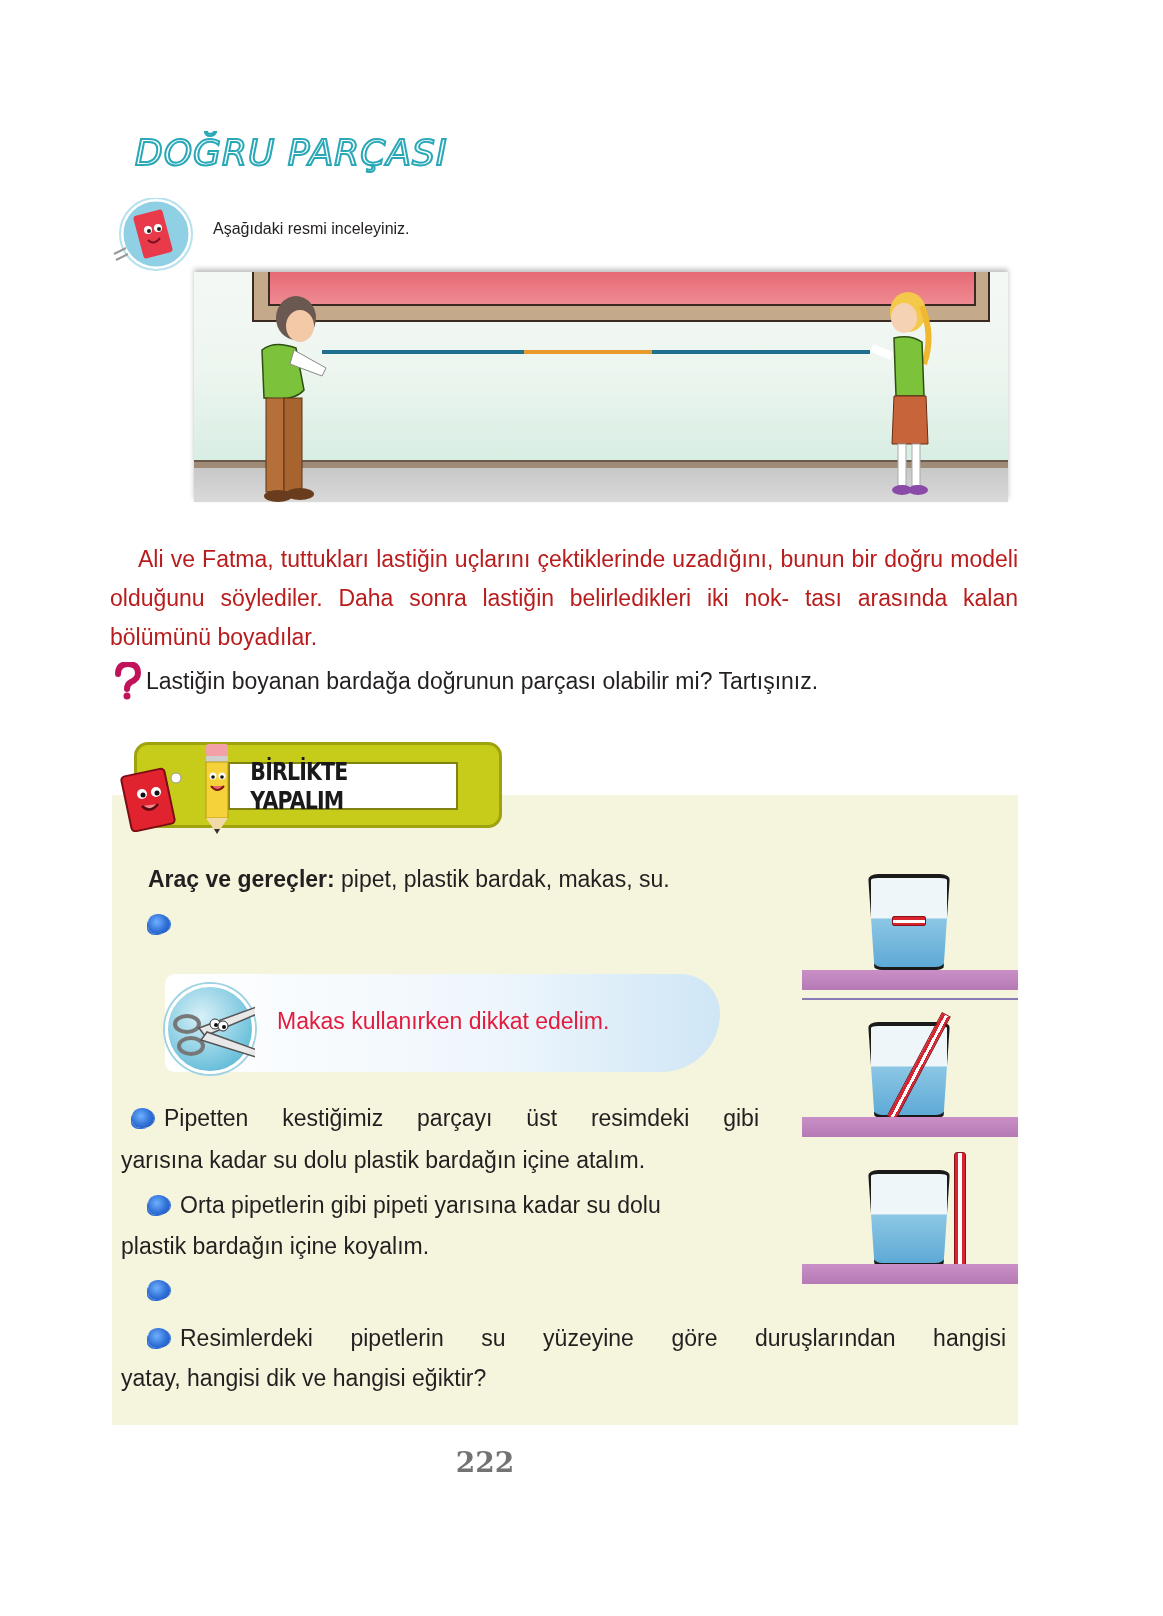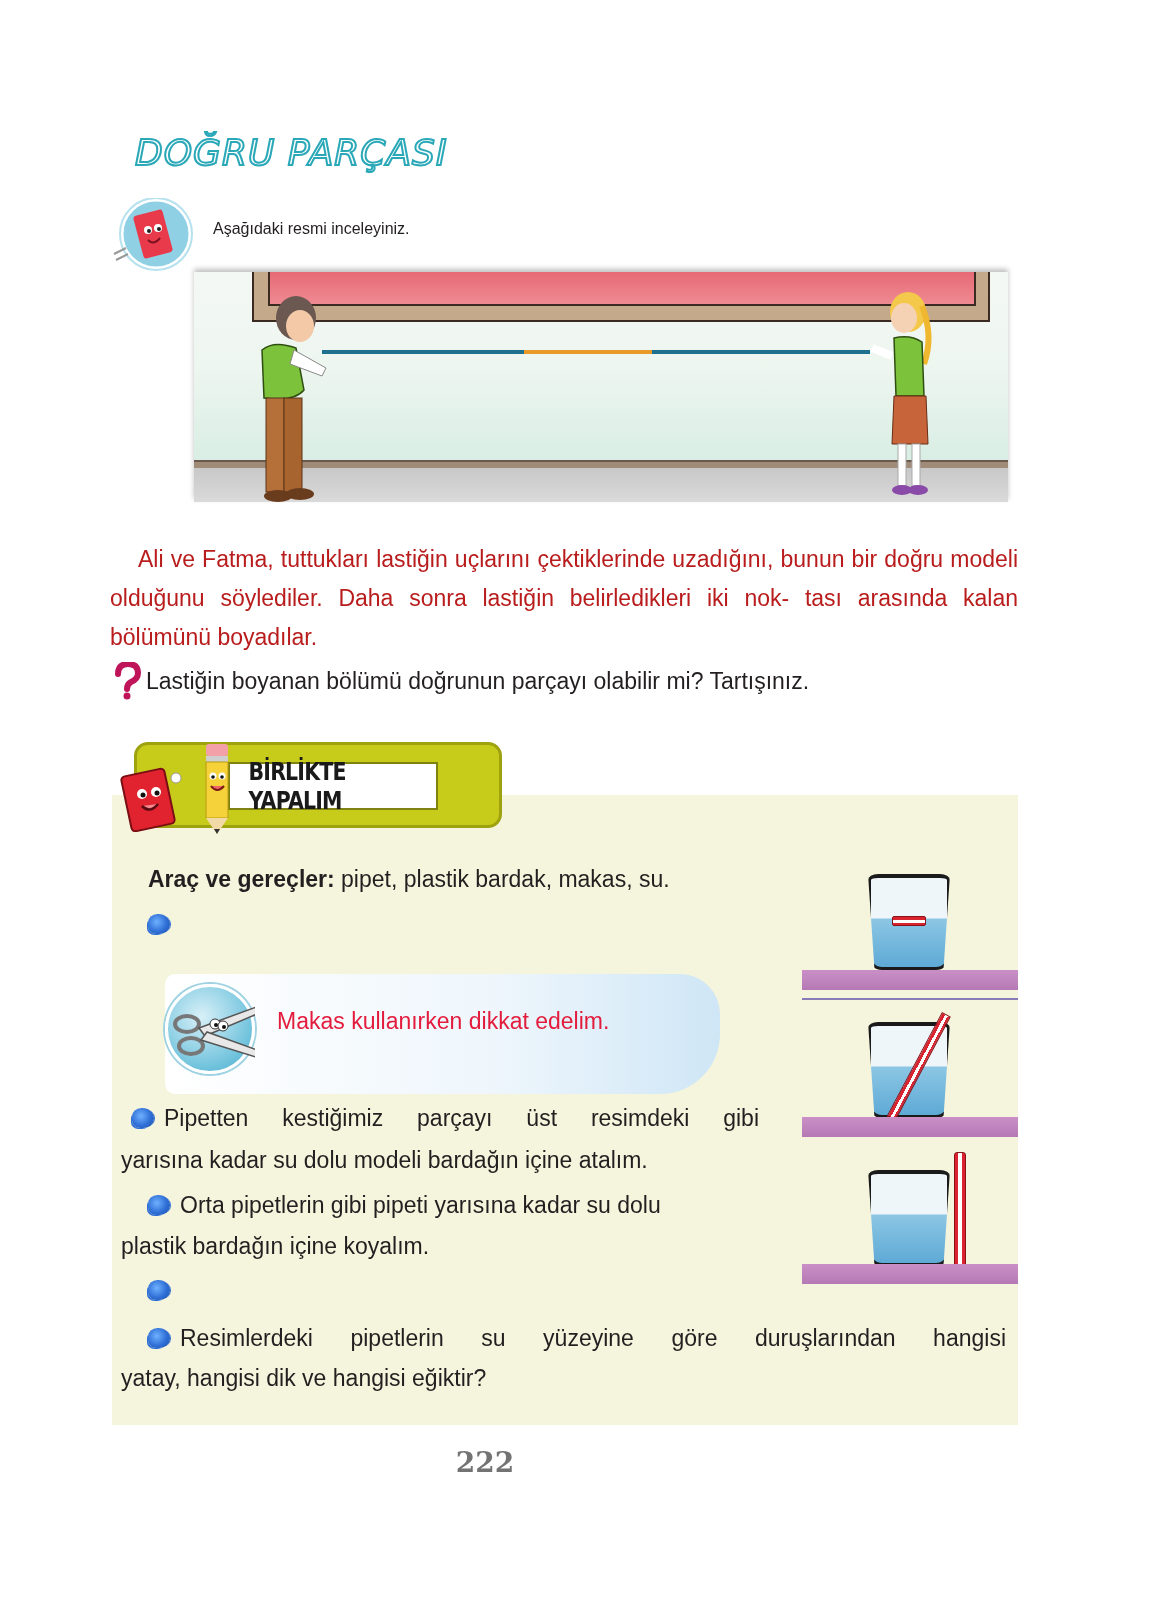--- a/index.html
+++ b/index.html
@@ -45,21 +45,21 @@
     background: #f5f4dc;
   }
   .activity-header {
     position: absolute; left: 120px; top: 742px; width: 382px; height: 92px;
   }
   .header-tab {
     position: absolute; left: 14px; top: 0; width: 368px; height: 86px;
     border-radius: 14px; background: #c7cc1a; border: 3px solid #9ea20e;
   }
   .header-label-box {
-    position: absolute; left: 108px; top: 20px; width: 210px; height: 48px;
+    position: absolute; left: 108px; top: 20px; width: 230px; height: 48px;
     background: #ffffff; border: 2px solid #7f8210;
     display: flex; align-items: center; justify-content: center;
   }
   .header-label {
     font-family: "DejaVu Sans", sans-serif; font-weight: bold; font-size: 25px;
     letter-spacing: -1px; color: #1a1a1a; transform: scaleX(0.82);
   }
   .book-mascot { position: absolute; left: 0; top: 22px; width: 62px; height: 68px; }
   .pencil-mascot { position: absolute; left: 80px; top: 2px; width: 34px; height: 90px; }
 
@@ -69,21 +69,21 @@
   .step { position: absolute; font-size: 23px; line-height: 40px; color: #231f20; }
   .bullet-icon {
     display: inline-block; width: 22px; height: 20px; margin-right: 10px; vertical-align: -2px;
     background: radial-gradient(circle at 40% 40%, #6fb0ff 0%, #2f6fd6 55%, #1c4fa8 100%);
     border-radius: 45% 55% 50% 40%;
     box-shadow: 2px 0 0 -1px #2f6fd6, -2px 2px 0 -1px #2f6fd6;
   }
   .justify { text-align: justify; text-align-last: justify; }
 
   .warning-box {
-    position: absolute; left: 165px; top: 974px; width: 555px; height: 120px;
+    position: absolute; left: 165px; top: 974px; width: 555px; height: 98px;
     background: linear-gradient(90deg, #ffffff 0%, #eef6fc 60%, #cfe6f6 100%);
     border-radius: 10px 40px 60px 10px;
   }
   .scissors-badge {
     position: absolute; left: 0; top: 10px; width: 90px; height: 90px; border-radius: 50%;
     background: radial-gradient(circle at 40% 35%, #d8f0f8, #6fc2dc 70%, #4aa7c6);
     border: 3px solid #ffffff; box-shadow: 0 0 0 2px #9fd2e2;
   }
   .warning-text { position: absolute; left: 112px; top: 34px; font-size: 23px; color: #e31c3d; }
 
@@ -159,21 +159,21 @@
 
 <div class="body-text">
   <span class="indent"></span><span>Ali ve Fatma, tuttukları lastiğin uçlarını çektiklerinde uzadığını, bunun bir doğru modeli olduğunu söylediler. Daha sonra lastiğin belirledikleri iki nok- tası arasında kalan bölümünü boyadılar.</span>
 </div>
 
 <div class="question-row">
   <svg width="30" height="38" viewBox="0 0 30 38">
     <path d="M6 12 Q6 2 16 2 Q26 2 26 11 Q26 17 19 20 Q15 22 15 27" stroke="#c0145a" stroke-width="6" fill="none" stroke-linecap="round"></path>
     <circle cx="15" cy="34" r="3.5" fill="#c0145a"></circle>
   </svg>
-  <span class="question-text">Lastiğin boyanan bölümü doğrunun parçayı olabilir mi? Tartışınız.</span>
+  <span class="question-text">Lastiğin boyanan bardağa doğrunun parçası olabilir mi? Tartışınız.</span>
 </div>
 
 <div class="activity-panel"></div>
 
 <div class="activity-header">
   <div class="header-tab"></div>
   <div class="header-label-box">
     <span class="header-label">BİRLİKTE YAPALIM</span>
   </div>
   <svg class="book-mascot" viewBox="0 0 62 68">
@@ -220,21 +220,21 @@
         <circle cx="59" cy="43" r="2" fill="#111"></circle>
     </svg>
   </div>
   <span class="warning-text">Makas kullanırken dikkat edelim.</span>
 </div>
 
 <div class="step justify" style="left:132px; top:1098px; width:627px;">
   <span class="bullet-icon"></span><span>Pipetten kestiğimiz parçayı üst resimdeki gibi</span>
 </div>
 <div class="step" style="left:121px; top:1140px;">
-  <span>yarısına kadar su dolu modeli bardağın içine atalım.</span>
+  <span>yarısına kadar su dolu plastik bardağın içine atalım.</span>
 </div>
 
 <div class="step" style="left:148px; top:1185px;">
   <span class="bullet-icon"></span><span>Orta pipetlerin gibi pipeti yarısına kadar su dolu</span>
 </div>
 <div class="step" style="left:121px; top:1226px;">
   <span>plastik bardağın içine koyalım.</span>
 </div>
 
 <div class="step" style="left:148px; top:1270px;">

